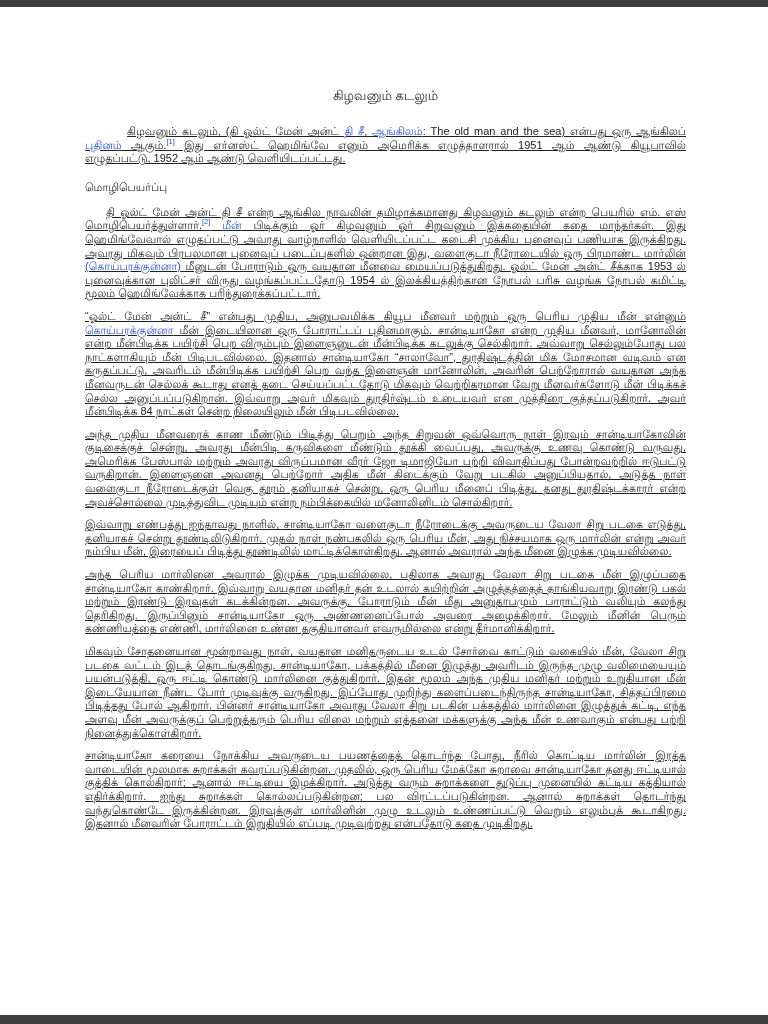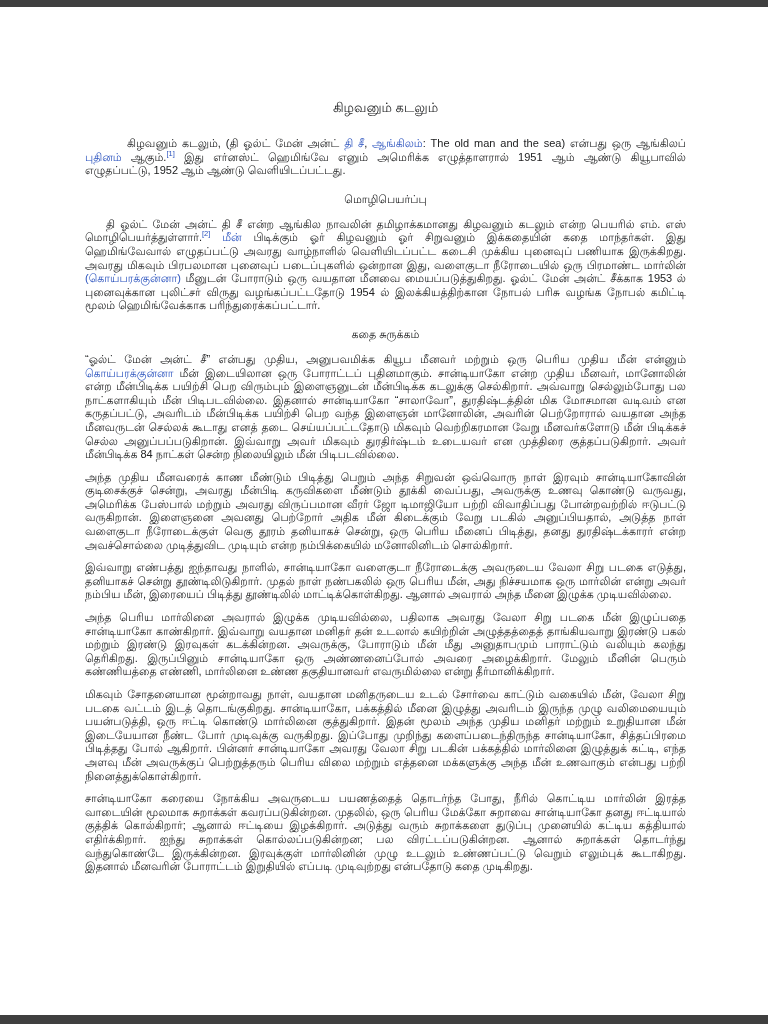--- a/index.html
+++ b/index.html
@@ -23,38 +23,37 @@
   }
   .bar-top { top: 0; height: 7px; }
   .bar-bottom { bottom: 0; height: 9px; }
 
   .page {
     position: absolute;
     top: 0; left: 0; right: 0; bottom: 0;
     padding: 88px 82px 0 85px;
     box-sizing: border-box;
     background: transparent;
-    margin-top: 12px;
   }
   .doc-title {
     text-align: center;
     font-size: 13px;
     margin: 0 0 20px 0;
     color: var(--text-color, #202122);
   }
   .sec-heading {
-    text-align: center;
     font-size: 11px;
     margin: 15px 0 11px 0;
   }
   .para {
     font-size: 11px;
     line-height: 13.6px;
     text-align: justify;
     margin: 0 0 9px 0;
+    text-decoration: underline;
   }
   .para[data-sec="0"] { text-indent: 42px; }
   .para[data-sec="1"] { text-indent: 21px; }
   a.wl {
     color: var(--link-color, #2a52be);
     text-decoration: none;
     cursor: pointer;
   }
   sup {
     font-size: 7.5px;
@@ -66,21 +65,20 @@
 <body>
 
 <div class="viewer-bar bar-top"></div>
 
 <div class="page">
   <div class="doc-title">கிழவனும் கடலும்</div>
   <div>
       <p class="para" data-sec="0"><span>கிழவனும் கடலும், (தி ஓல்ட் மேன் அன்ட் </span><a class="wl" href="#">தி சீ</a><span>, </span><a class="wl" href="#">ஆங்கிலம்</a><span>: The old man and the sea) என்பது ஒரு ஆங்கிலப் </span><a class="wl" href="#">புதினம்</a><span> ஆகும்.</span><sup><a class="wl" href="#">[1]</a></sup><span> இது எர்னஸ்ட் ஹெமிங்வே எனும் அமெரிக்க எழுத்தாளரால் 1951 ஆம் ஆண்டு கியூபாவில் எழுதப்பட்டு, 1952 ஆம் ஆண்டு வெளியிடப்பட்டது.</span></p>
       <div class="sec-heading">மொழிபெயர்ப்பு</div>
       <p class="para" data-sec="1"><span>தி ஓல்ட் மேன் அன்ட் தி சீ என்ற ஆங்கில நாவலின் தமிழாக்கமானது கிழவனும் கடலும் என்ற பெயரில் எம். எஸ் மொழிபெயர்த்துள்ளார்.</span><sup><a class="wl" href="#">[2]</a></sup><span> </span><a class="wl" href="#">மீன்</a><span> பிடிக்கும் ஓர் கிழவனும் ஓர் சிறுவனும் இக்கதையின் கதை மாந்தர்கள். இது ஹெமிங்வேவால் எழுதப்பட்டு அவரது வாழ்நாளில் வெளியிடப்பட்ட கடைசி முக்கிய புனைவுப் பணியாக இருக்கிறது. அவரது மிகவும் பிரபலமான புனைவுப் படைப்புகளில் ஒன்றான இது, வளைகுடா நீரோடையில் ஒரு பிரமாண்ட மார்லின் </span><a class="wl" href="#">(கொய்பரக்குன்னா)</a><span> மீனுடன் போராடும் ஒரு வயதான மீனவை மையப்படுத்துகிறது. ஓல்ட் மேன் அன்ட் சீக்காக 1953 ல் புனைவுக்கான புலிட்சர் விருது வழங்கப்பட்டதோடு 1954 ல் இலக்கியத்திற்கான நோபல் பரிசு வழங்க நோபல் கமிட்டி மூலம் ஹெமிங்வேக்காக பரிந்துரைக்கப்பட்டார்.</span></p>
-      <div class="sec-heading">கதை சுருக்கம்</div>
       <p class="para" data-sec="2"><span>“ஓல்ட் மேன் அன்ட் சீ” என்பது முதிய, அனுபவமிக்க கியூப மீனவர் மற்றும் ஒரு பெரிய முதிய மீன் என்னும் </span><a class="wl" href="#">கொய்பரக்குன்னா</a><span> மீன் இடையிலான ஒரு போராட்டப் புதினமாகும். சான்டியாகோ என்ற முதிய மீனவர், மானோலின் என்ற மீன்பிடிக்க பயிற்சி பெற விரும்பும் இளைஞனுடன் மீன்பிடிக்க கடலுக்கு செல்கிறார். அவ்வாறு செல்லும்போது பல நாட்களாகியும் மீன் பிடிபடவில்லை. இதனால் சான்டியாகோ “சாலாவோ”, துரதிஷ்டத்தின் மிக மோசமான வடிவம் என கருதப்பட்டு, அவரிடம் மீன்பிடிக்க பயிற்சி பெற வந்த இளைஞன் மானோலின், அவரின் பெற்றோரால் வயதான அந்த மீனவருடன் செல்லக் கூடாது எனத் தடை செய்யப்பட்டதோடு மிகவும் வெற்றிகரமான வேறு மீனவர்களோடு மீன் பிடிக்கச் செல்ல அனுப்பப்படுகிறான். இவ்வாறு அவர் மிகவும் துரதிர்ஷ்டம் உடையவர் என முத்திரை குத்தப்படுகிறார். அவர் மீன்பிடிக்க 84 நாட்கள் சென்ற நிலையிலும் மீன் பிடிபடவில்லை.</span></p>
       <p class="para" data-sec="2"><span>அந்த முதிய மீனவரைக் காண மீண்டும் பிடித்து பெறும் அந்த சிறுவன் ஒவ்வொரு நாள் இரவும் சான்டியாகோவின் குடிசைக்குச் சென்று, அவரது மீன்பிடி கருவிகளை மீண்டும் தூக்கி வைப்பது, அவருக்கு உணவு கொண்டு வருவது, அமெரிக்க பேஸ்பால் மற்றும் அவரது விருப்பமான வீரர் ஜோ டிமாஜியோ பற்றி விவாதிப்பது போன்றவற்றில் ஈடுபட்டு வருகிறான். இளைஞனை அவனது பெற்றோர் அதிக மீன் கிடைக்கும் வேறு படகில் அனுப்பியதால், அடுத்த நாள் வளைகுடா நீரோடைக்குள் வெகு தூரம் தனியாகச் சென்று, ஒரு பெரிய மீனைப் பிடித்து, தனது துரதிஷ்டக்காரர் என்ற அவச்சொல்லை முடித்துவிட முடியும் என்ற நம்பிக்கையில் மனோலினிடம் சொல்கிறார்.</span></p>
       <p class="para" data-sec="2"><span>இவ்வாறு எண்பத்து ஐந்தாவது நாளில், சான்டியாகோ வளைகுடா நீரோடைக்கு அவருடைய வேலா சிறு படகை எடுத்து, தனியாகச் சென்று தூண்டிலிடுகிறார். முதல் நாள் நண்பகலில் ஒரு பெரிய மீன், அது நிச்சயமாக ஒரு மார்லின் என்று அவர் நம்பிய மீன், இரையைப் பிடித்து தூண்டிலில் மாட்டிக்கொள்கிறது. ஆனால் அவரால் அந்த மீனை இழுக்க முடியவில்லை.</span></p>
       <p class="para" data-sec="2"><span>அந்த பெரிய மார்லினை அவரால் இழுக்க முடியவில்லை, பதிலாக அவரது வேலா சிறு படகை மீன் இழுப்பதை சான்டியாகோ காண்கிறார். இவ்வாறு வயதான மனிதர் தன் உடலால் கயிற்றின் அழுத்தத்தைத் தாங்கியவாறு இரண்டு பகல் மற்றும் இரண்டு இரவுகள் கடக்கின்றன. அவருக்கு, போராடும் மீன் மீது அனுதாபமும் பாராட்டும் வலியும் கலந்து தெரிகிறது. இருப்பினும் சான்டியாகோ ஒரு அண்ணனைப்போல் அவரை அழைக்கிறார். மேலும் மீனின் பெரும் கண்ணியத்தை எண்ணி, மார்லினை உண்ண தகுதியானவர் எவருமில்லை என்று தீர்மானிக்கிறார்.</span></p>
       <p class="para" data-sec="2"><span>மிகவும் சோதனையான மூன்றாவது நாள், வயதான மனிதருடைய உடல் சோர்வை காட்டும் வகையில் மீன், வேலா சிறு படகை வட்டம் இடத் தொடங்குகிறது. சான்டியாகோ, பக்கத்தில் மீனை இழுத்து அவரிடம் இருந்த முழு வலிமையையும் பயன்படுத்தி, ஒரு ஈட்டி கொண்டு மார்லினை குத்துகிறார். இதன் மூலம் அந்த முதிய மனிதர் மற்றும் உறுதியான மீன் இடையேயான நீண்ட போர் முடிவுக்கு வருகிறது. இப்போது முறிந்து களைப்படைந்திருந்த சான்டியாகோ, சித்தப்பிரமை பிடித்தது போல் ஆகிறார். பின்னர் சான்டியாகோ அவரது வேலா சிறு படகின் பக்கத்தில் மார்லினை இழுத்துக் கட்டி, எந்த அளவு மீன் அவருக்குப் பெற்றுத்தரும் பெரிய விலை மற்றும் எத்தனை மக்களுக்கு அந்த மீன் உணவாகும் என்பது பற்றி நினைத்துக்கொள்கிறார்.</span></p>
       <p class="para" data-sec="2"><span>சான்டியாகோ கரையை நோக்கிய அவருடைய பயணத்தைத் தொடர்ந்த போது, நீரில் கொட்டிய மார்லின் இரத்த வாடையின் மூலமாக சுறாக்கள் கவரப்படுகின்றன. முதலில், ஒரு பெரிய மேக்கோ சுறாவை சான்டியாகோ தனது ஈட்டியால் குத்திக் கொல்கிறார்; ஆனால் ஈட்டியை இழக்கிறார். அடுத்து வரும் சுறாக்களை துடுப்பு முனையில் கட்டிய கத்தியால் எதிர்க்கிறார். ஐந்து சுறாக்கள் கொல்லப்படுகின்றன; பல விரட்டப்படுகின்றன. ஆனால் சுறாக்கள் தொடர்ந்து வந்துகொண்டே இருக்கின்றன. இரவுக்குள் மார்லினின் முழு உடலும் உண்ணப்பட்டு வெறும் எலும்புக் கூடாகிறது. இதனால் மீனவரின் போராட்டம் இறுதியில் எப்படி முடிவுற்றது என்பதோடு கதை முடிகிறது.</span></p>
     </div>
 </div>
 
 <div class="viewer-bar bar-bottom"></div>

